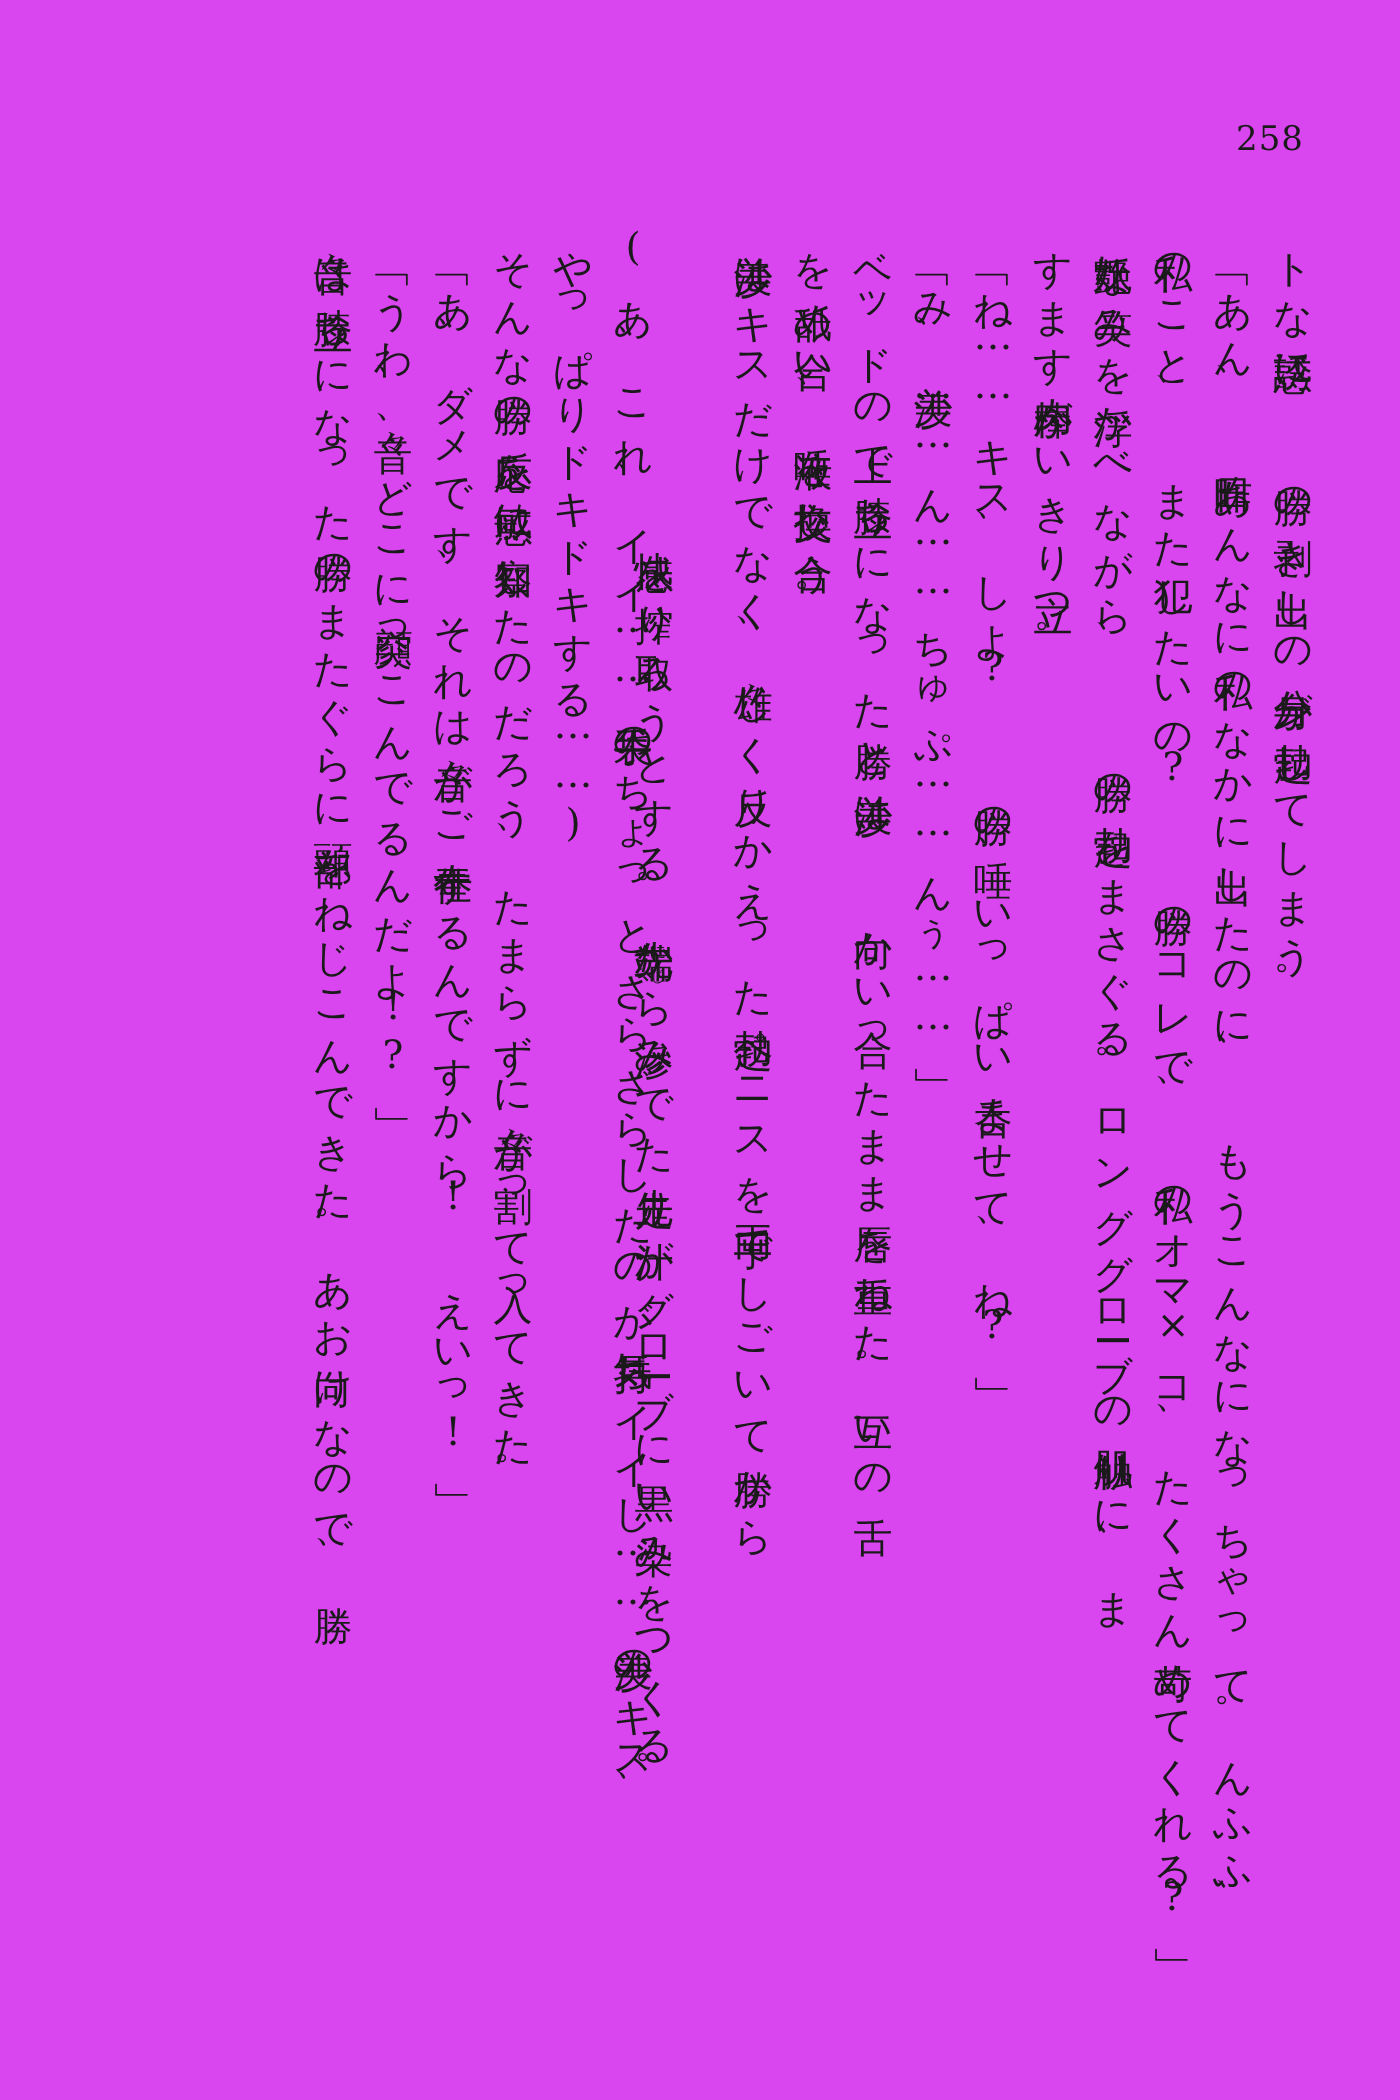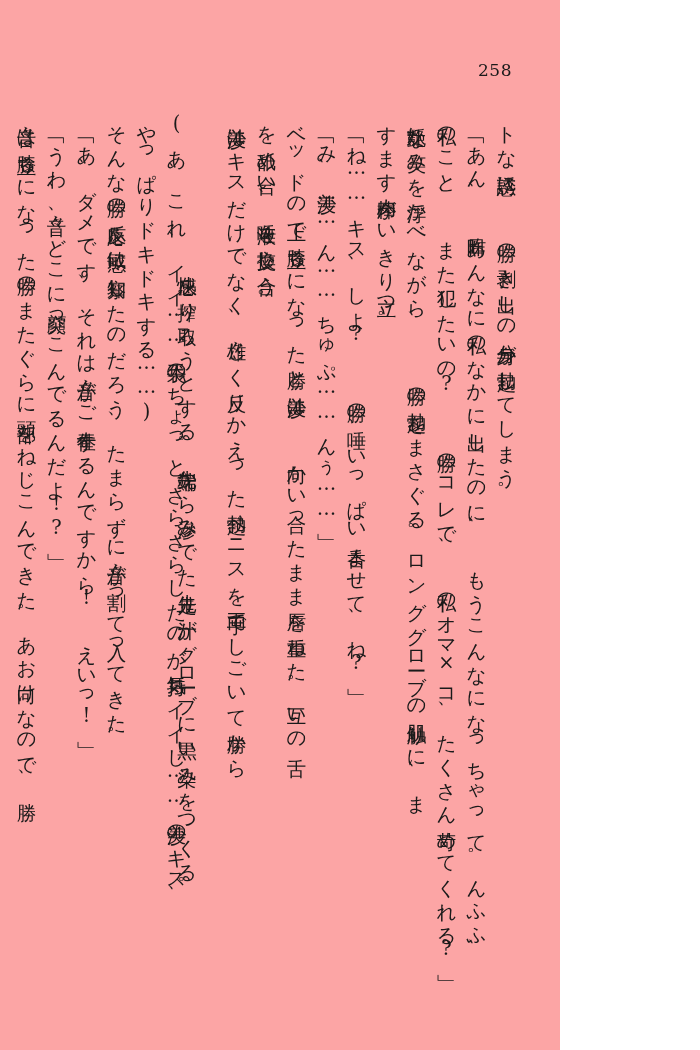--- a/index.html
+++ b/index.html
@@ -6,23 +6,23 @@
     margin: 0;
     padding: 0;
     background: #ffffff;
   }
   body {
     font-family: "DejaVu Serif", "Liberation Serif", serif;
     color: #1a1a1a;
   }
   #page {
     position: relative;
-    width: 560px;
+    width: 700px;
     height: 1050px;
-    background: #fca5a5;
+    background: #d946ef;
     overflow: hidden;
   }
   
   #page-number {
     position: absolute;
     top: 60px;
     right: 48px;
     font-size: 17px;
     letter-spacing: 0.5px;
     color: #1a1a1a;

